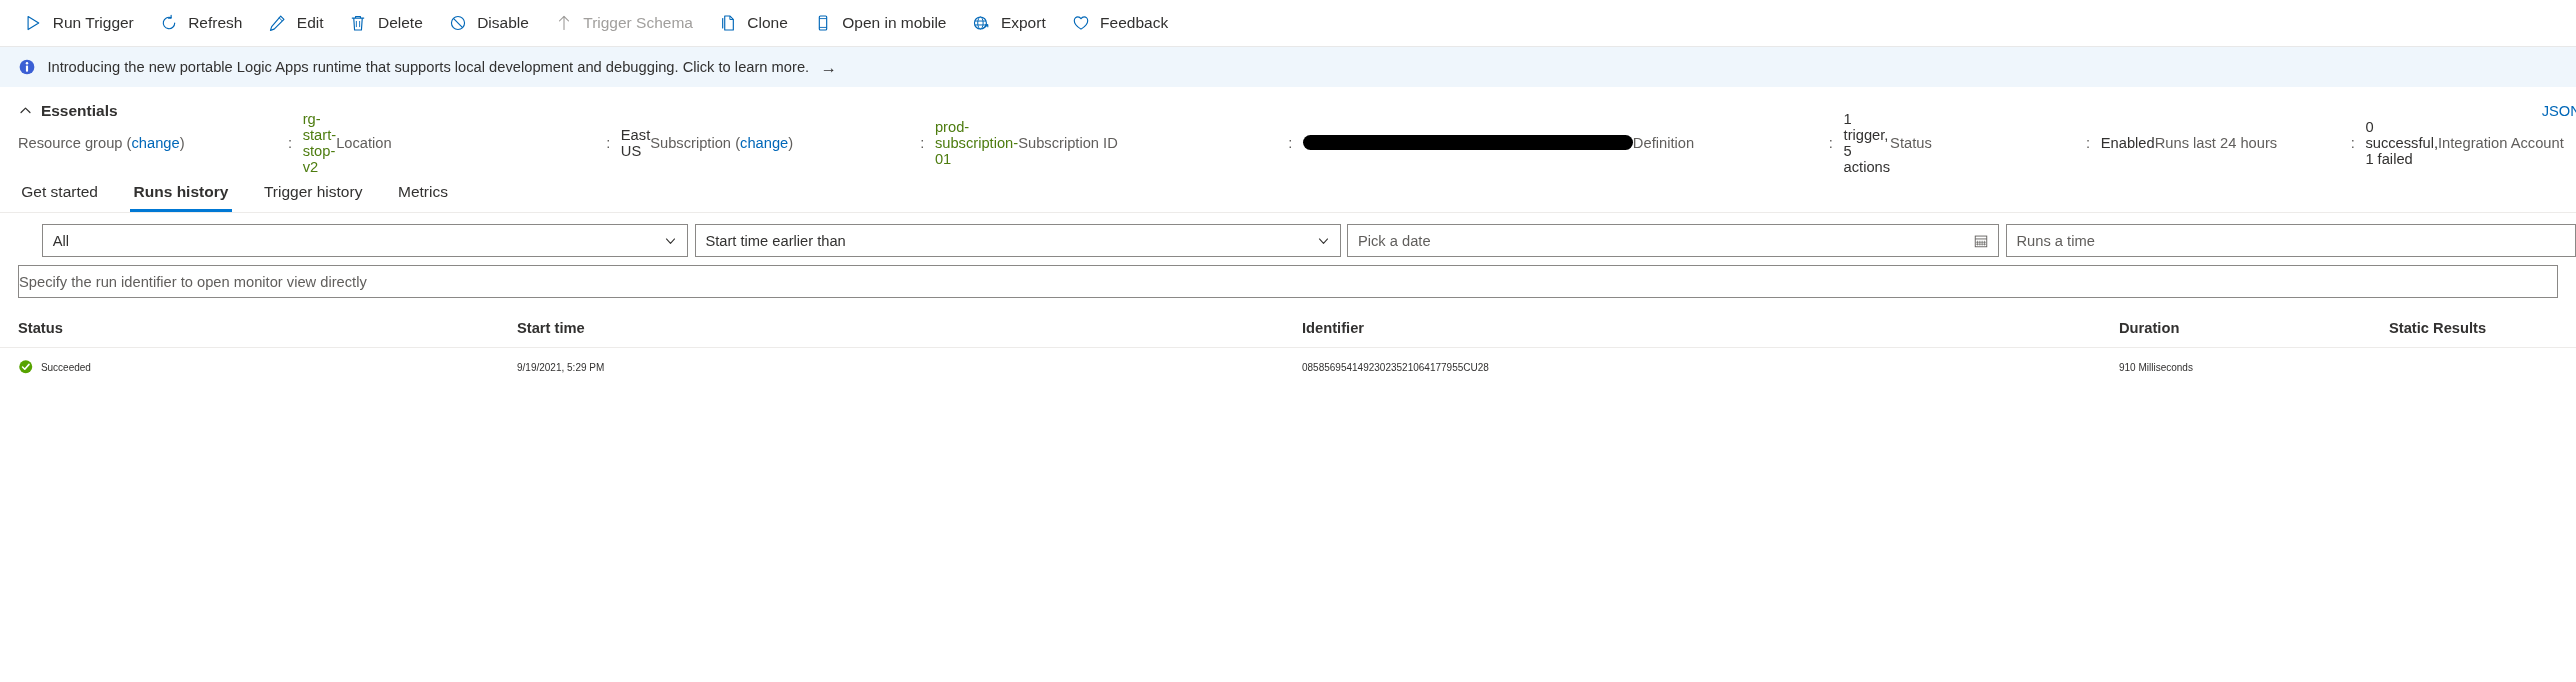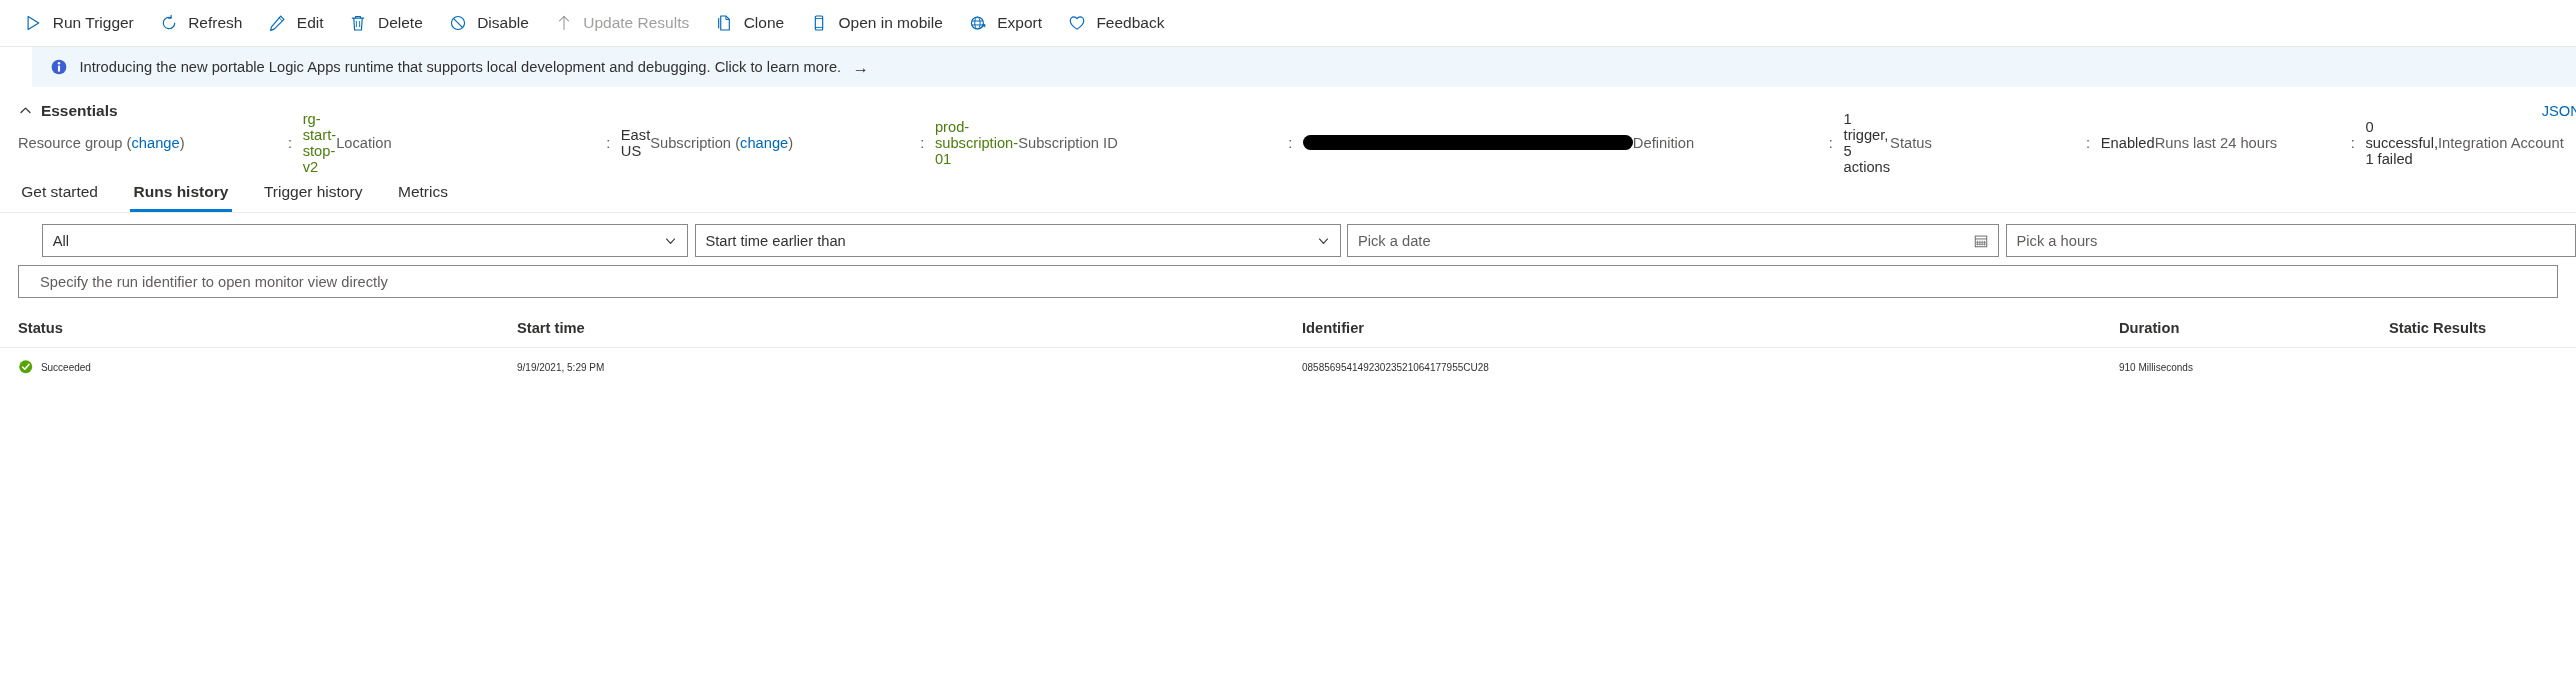--- a/index.html
+++ b/index.html
@@ -50,21 +50,20 @@
 
   
   .banner {
     background: #eff6fc;
     height: 40px;
     display: flex;
     align-items: center;
     padding: 0 18px;
     font-size: 14.7px;
     color: #323130;
-    margin-left: 32px;
   }
   .banner .info-ico {
     width: 18px; height: 18px;
     margin-right: 11.4px;
     flex: 0 0 auto;
   }
   .banner-text { margin-right: 11.4px; }
   .banner-arrow {
     font-size: 16.3px;
     color: #323130;
@@ -200,21 +199,21 @@
   .f-time { width: 572px; }
 
   .searchrow { padding: 8.2px 0 0 18px; }
   .searchbox {
     width: 2540px;
     height: 33px;
     border: 0.8px solid #8a8886;
     background: #ffffff;
     display: flex;
     align-items: center;
-    padding: 0 21px;
+    padding: 0 0;
     font-size: 14.7px;
   }
   .searchbox .ph { color: #605e5c; }
 
   
   .table { margin-top: 11.4px; width: 100%; }
   .thead, .trow {
     display: grid;
     grid-template-columns: 499px 785px 817px 270px 206px;
     padding: 0 18px;
@@ -295,21 +294,21 @@
     <span>Disable</span>
   </button>
 
   <button class="cmd disabled">
     <span class="ico">
       <svg width="18" height="18" viewBox="0 0 22 22">
         <path d="M11 19 V3" stroke="#a19f9d" stroke-width="1.4" stroke-linecap="round"></path>
         <path d="M5.5 8.5 L11 3 L16.5 8.5" fill="none" stroke="#a19f9d" stroke-width="1.4" stroke-linecap="round" stroke-linejoin="round"></path>
       </svg>
     </span>
-    <span>Update Results</span>
+    <span>Trigger Schema</span>
   </button>
 
   <button class="cmd">
     <span class="ico">
       <svg width="18" height="18" viewBox="0 0 22 22">
         <path d="M7 2.5 H13.5 L17.5 6.5 V19.5 H7 Z" fill="none" stroke="#0067b8" stroke-width="1.4" stroke-linejoin="round"></path>
         <path d="M13.3 2.6 V6.7 H17.4" fill="none" stroke="#0067b8" stroke-width="1.2"></path>
         <path d="M4.5 5.5 V17" stroke="#0067b8" stroke-width="1.4" stroke-linecap="round"></path>
       </svg>
     </span>
@@ -469,21 +468,21 @@
       <svg width="14" height="14" viewBox="0 0 17 17">
         <rect x="1.5" y="2.5" width="14" height="13" fill="none" stroke="#605e5c" stroke-width="1.1"></rect>
         <path d="M1.5 6 H15.5" stroke="#605e5c" stroke-width="1.1"></path>
         <path d="M4.3 8.2 V14 M7.1 8.2 V14 M9.9 8.2 V14 M12.7 8.2 V14" stroke="#605e5c" stroke-width="0.8"></path>
         <path d="M2.2 10 H14.8 M2.2 12.4 H14.8" stroke="#605e5c" stroke-width="0.8"></path>
       </svg>
     </span>
   </div>
 
   <div class="field f-time">
-    <span class="ph">Pick a hours</span>
+    <span class="ph">Runs a time</span>
   </div>
 
 </div>
 
 <div class="searchrow">
   <div class="searchbox">
     <span class="ph">Specify the run identifier to open monitor view directly</span>
   </div>
 </div>
 

